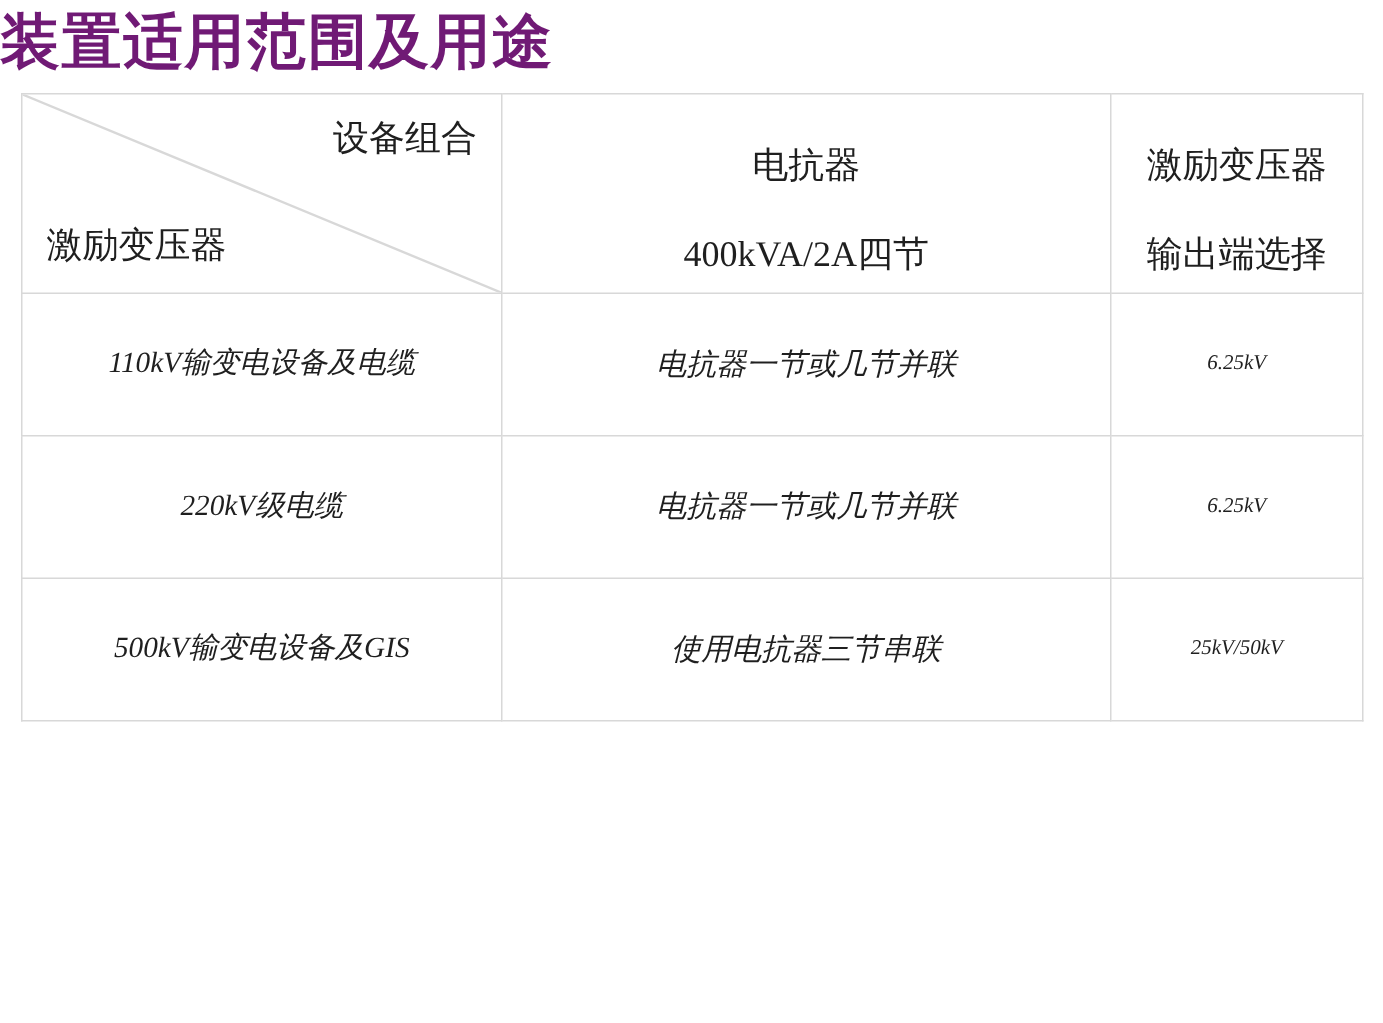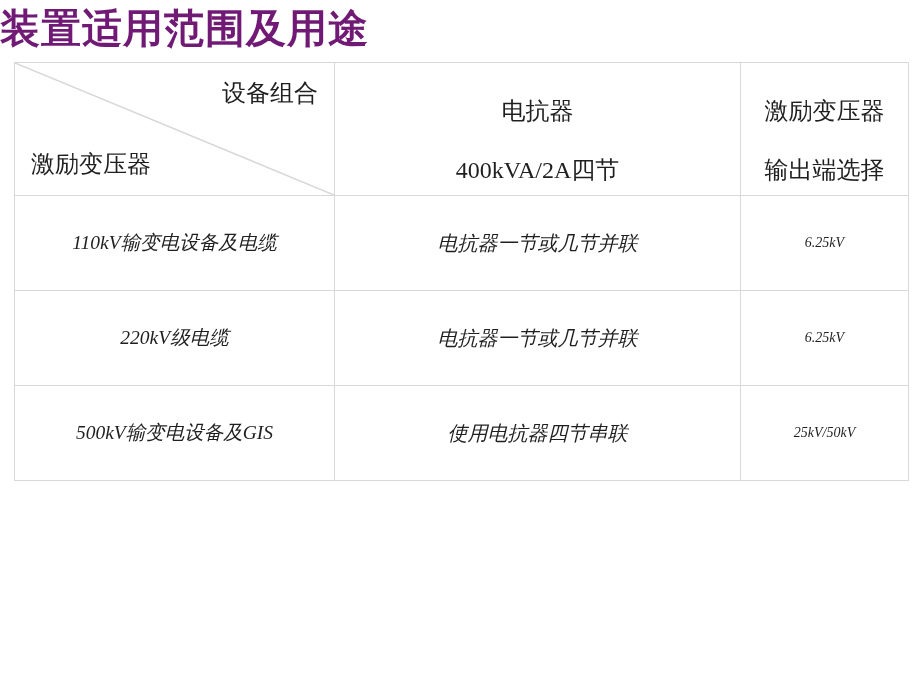--- a/index.html
+++ b/index.html
@@ -140,20 +140,20 @@
           <td class="c-second">电抗器一节或几节并联</td>
           <td class="c-third">6.25kV</td>
         </tr>
         <tr class="body-row">
           <td class="c-first">220kV级电缆</td>
           <td class="c-second">电抗器一节或几节并联</td>
           <td class="c-third">6.25kV</td>
         </tr>
         <tr class="body-row">
           <td class="c-first">500kV输变电设备及GIS</td>
-          <td class="c-second">使用电抗器四节串联</td>
+          <td class="c-second">使用电抗器三节串联</td>
           <td class="c-third">25kV/50kV</td>
         </tr>
       </tbody>
     </table>
   </div>
 
 </div>
 
 </body></html>

